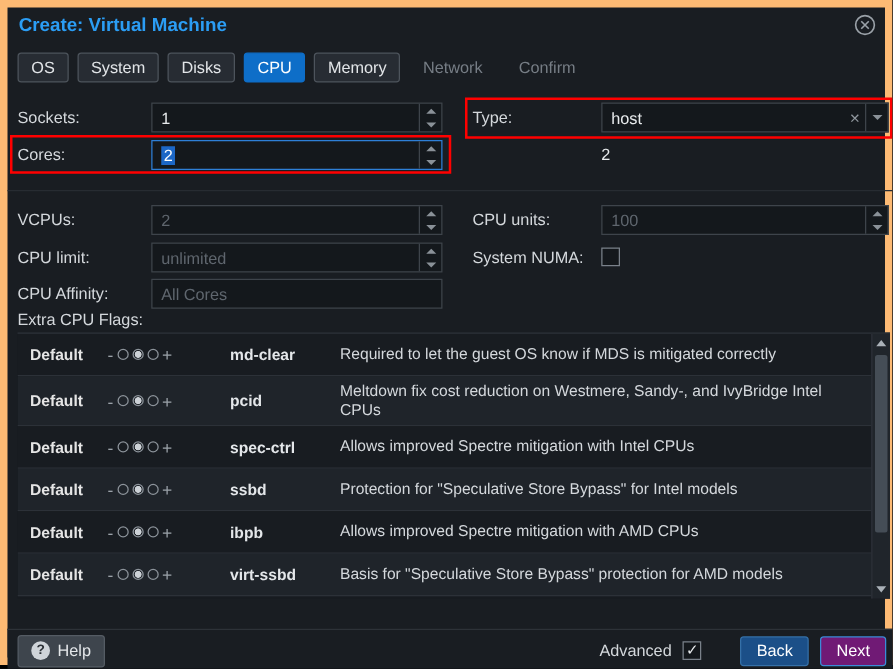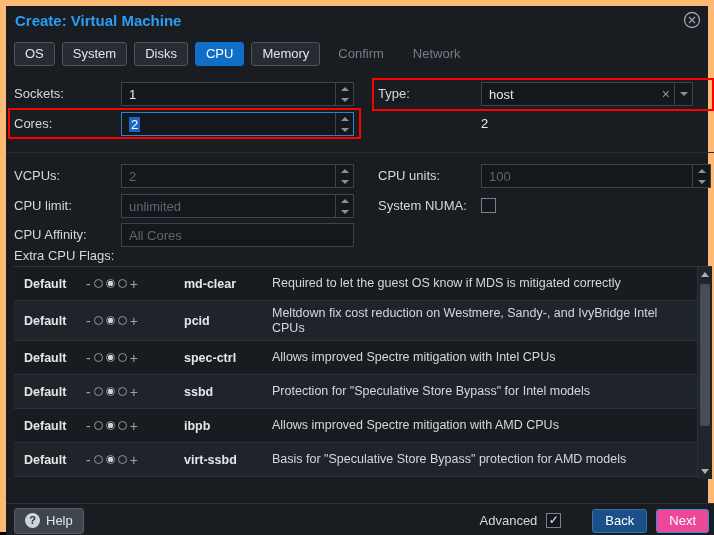--- a/index.html
+++ b/index.html
@@ -44,21 +44,21 @@
   .sthumb{position:absolute;left:2px;top:17px;width:10px;height:142px;background:#454d56;border-radius:2px;cursor:grab}
   .stri-up{width:0;height:0;border-left:4px solid transparent;border-right:4px solid transparent;border-bottom:5px solid #aab1b8}
   .stri-down{width:0;height:0;border-left:4px solid transparent;border-right:4px solid transparent;border-top:5px solid #aab1b8}
   .footer{position:absolute;left:0;top:497px;width:712px;height:34px;background:#191d22;border-top:1px solid #2d3238;display:flex;align-items:center;box-sizing:border-box}
   .help-btn{margin-left:8px;height:24px;display:flex;align-items:center;gap:6px;background:#3e454d;border:1px solid #555c64;border-radius:3px;padding:0 10px;font-size:13px;color:#e4e7ea;cursor:pointer}
   .help-q{width:15px;height:15px;border-radius:50%;background:#cfd4d9;color:#2a2f35;font-weight:700;font-size:11px;line-height:15px;text-align:center}
   .foot-right{margin-left:auto;display:flex;align-items:center;gap:9px;margin-right:9px}
   .adv-label{font-size:13px;color:#d4d8dc}
   .btn{height:24px;padding:0 12px;font-size:13px;color:#fff;border-radius:3px;display:flex;align-items:center;cursor:pointer;box-sizing:border-box}
   .btn.back{background:#1b4f88;border:1px solid #3570a8;margin-left:22px}
-  .btn.next{background:#ec4899;border:1px solid #3b8bd8}
+  .btn.next{background:#701a75;border:1px solid #3b8bd8}
   .red-box{position:absolute;border:2px solid #f00;pointer-events:none;z-index:20;box-sizing:border-box}
 </style>
 </head>
 <body>
 
 <div class="dialog">
 
   <span class="title">Create: Virtual Machine</span>
   <span class="close">
     <svg width="18" height="18" viewBox="0 0 18 18">
@@ -66,39 +66,39 @@
       <path d="M6 6 L12 12 M12 6 L6 12" stroke="#9aa1a8" stroke-width="1.3"></path>
     </svg>
   </span>
 
   <div class="tabs">
     <div class="tab">OS</div>
     <div class="tab">System</div>
     <div class="tab">Disks</div>
     <div class="tab active">CPU</div>
     <div class="tab">Memory</div>
+    <div class="tab disabled">Network</div>
     <div class="tab disabled">Confirm</div>
-    <div class="tab disabled">Network</div>
   </div>
 
   <span class="lbl" style="left:8px;top:76px">Sockets:</span>
   <div class="field" style="left:115px;top:76px;width:233px">
     <span class="val">1</span>
     <span class="spin">
       <div>
           <span class="tri-up"></span>
         </div>
       <div>
           <span class="tri-down"></span>
         </div>
     </span>
   </div>
 
   <span class="lbl" style="left:372px;top:76px">Type:</span>
-  <div class="field" style="left:475px;top:76px;width:212px">
+  <div class="field" style="left:475px;top:76px;width:230px">
     <span class="val">host</span>
     <span class="clear-x">×</span>
     <span class="combo-trig">
         <span class="tri-down"></span>
       </span>
   </div>
 
   <span class="lbl" style="left:8px;top:106px">Cores:</span>
   <div class="field focus" style="left:115px;top:106px;width:233px">
     <span class="val sel">2</span>

